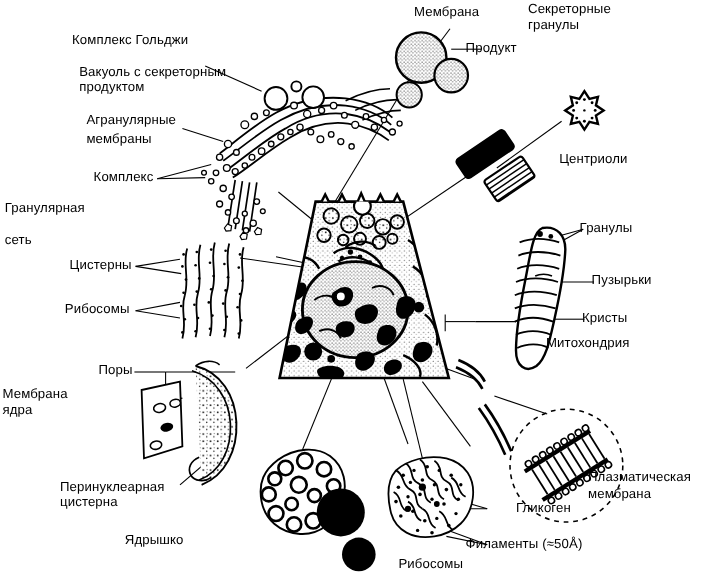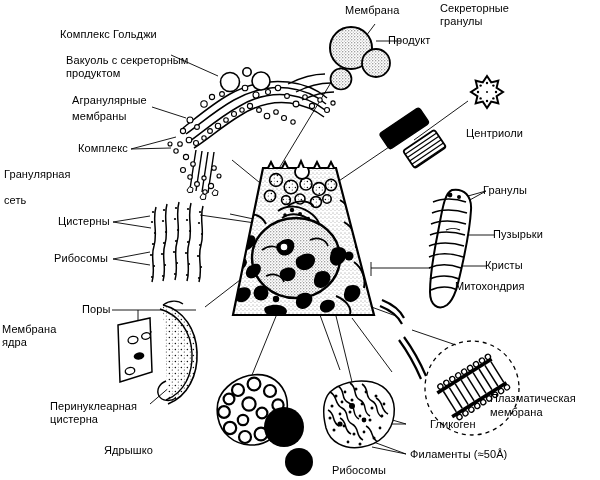--- a/index.html
+++ b/index.html
@@ -592,16 +592,16 @@
 
   <div class="lbl" style="left:483px; top:184px;">Гранулы</div>
   <div class="lbl" style="left:493px; top:228px;">Пузырьки</div>
   <div class="lbl" style="left:485px; top:259px;">Кристы</div>
   <div class="lbl u" style="left:455px; top:280px;text-align:center;">Митохондрия</div>
 
   <div class="lbl u" style="left:490px; top:392px;">Плазматическая</div>
   <div class="lbl u" style="left:490px; top:406px;">мембрана</div>
 
   <div class="lbl" style="left:410px; top:418px;margin-left:20px;">Гликоген</div>
-  <div class="lbl sm" style="left:410px; top:448px;text-align:right;">Филаменты (≈50Å)</div>
+  <div class="lbl sm" style="left:388px; top:448px;text-align:right;">Филаменты (≈50Å)</div>
   <div class="lbl" style="left:332px; top:464px;">Рибосомы</div>
 
 </div>
 
 </body></html>

